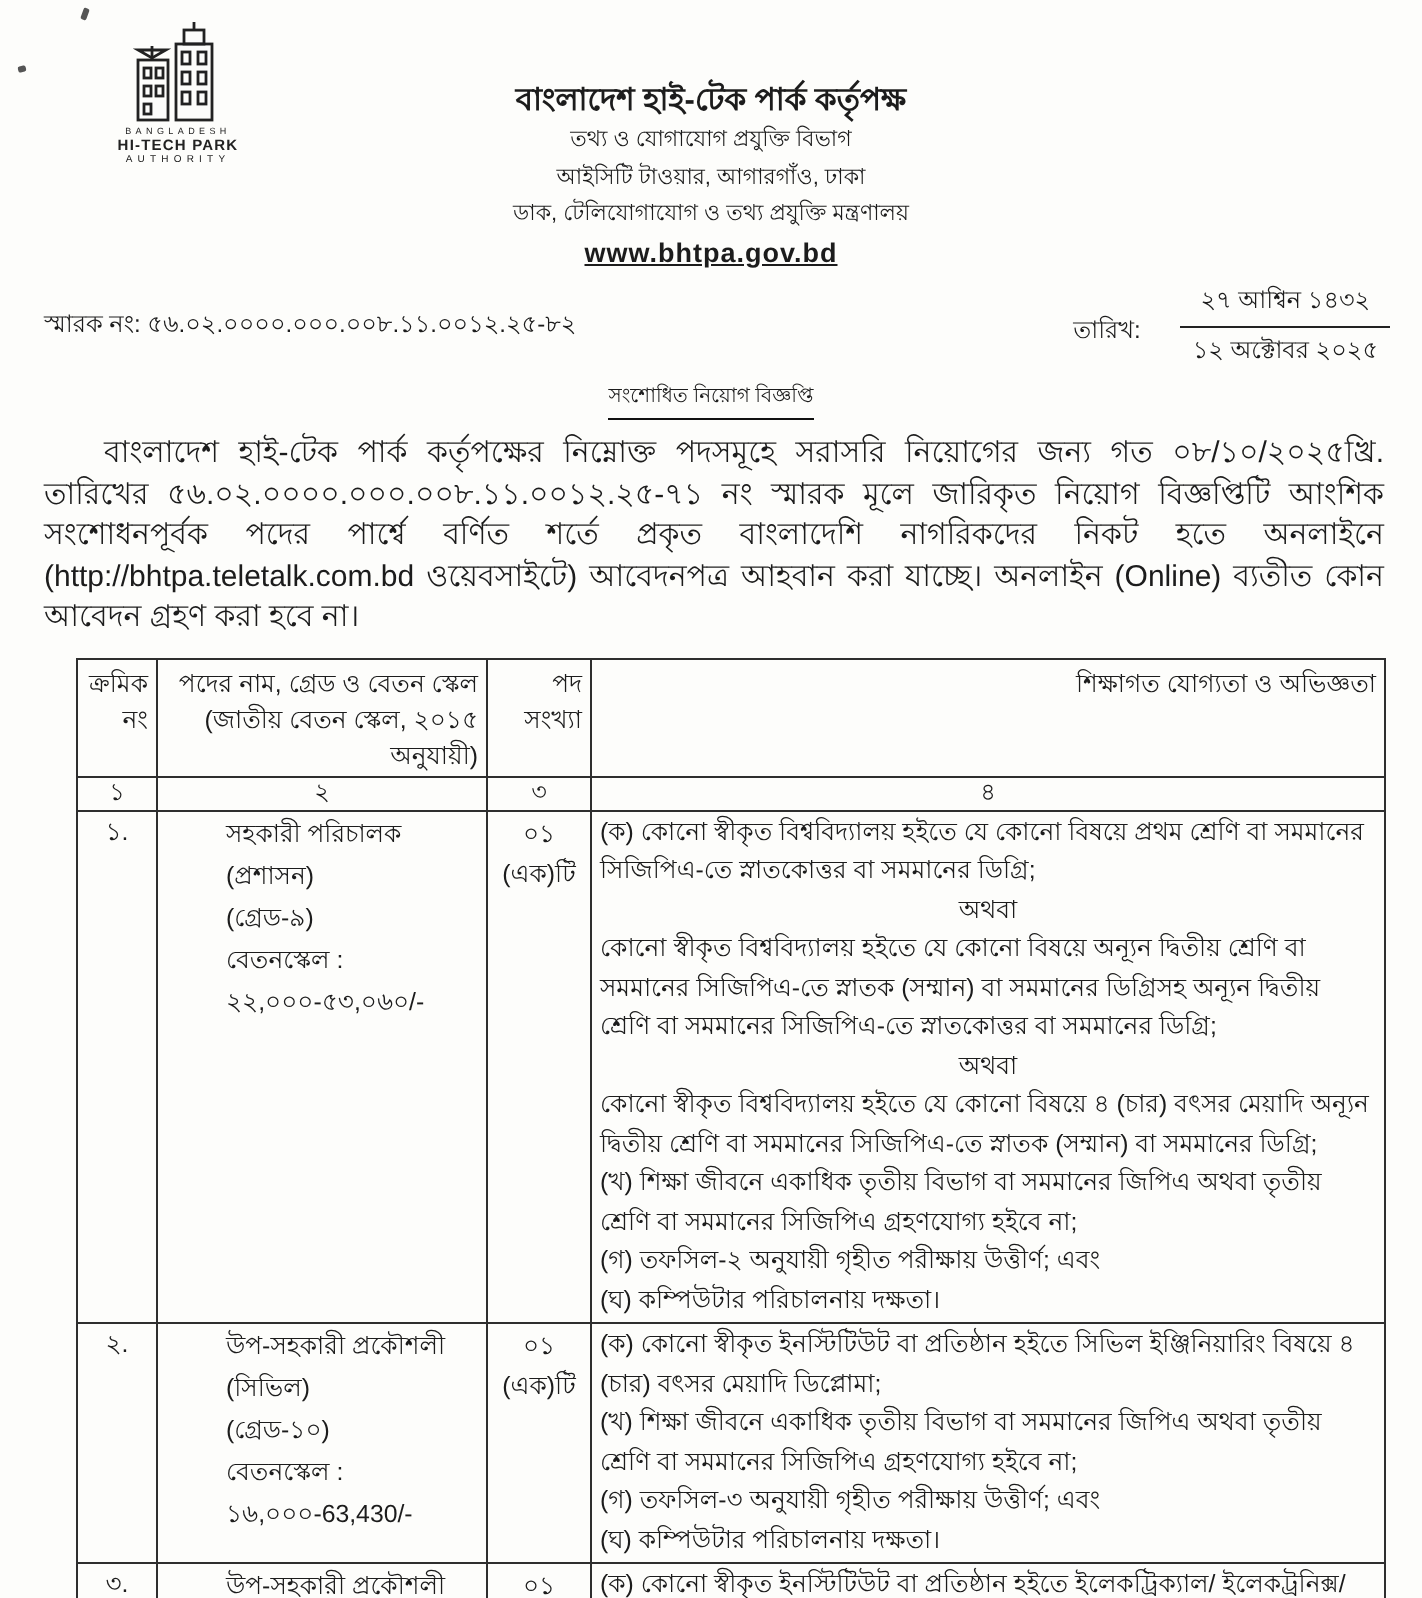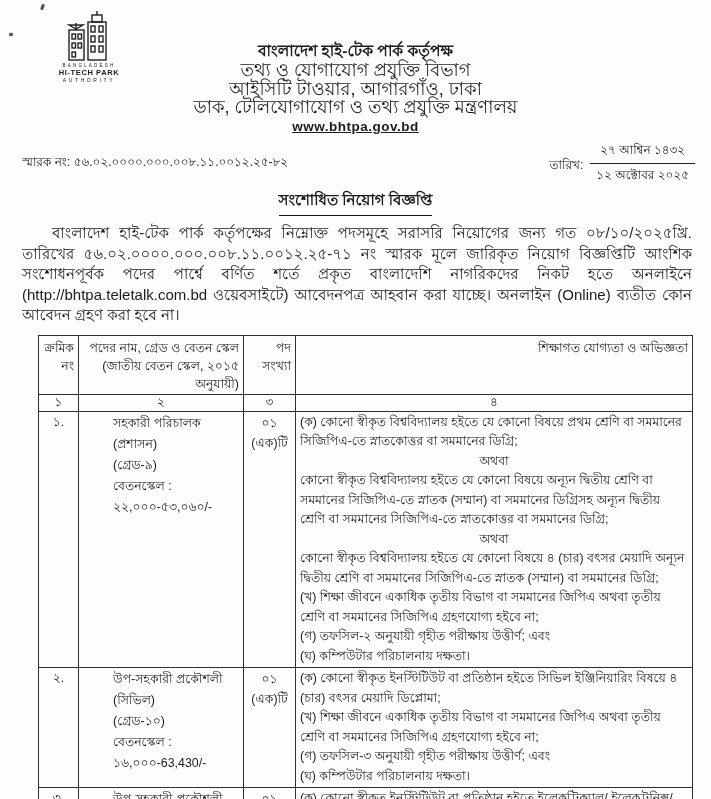--- a/index.html
+++ b/index.html
@@ -26,39 +26,39 @@
   .logo{
     position:absolute;left:50px;top:10px;width:78px;
     text-align:center;color:#222;
   }
   .logo svg{display:block;margin:0 auto;}
   .logo-l1{font-size:4.5px;letter-spacing:2.2px;margin-top:1px;}
   .logo-l2{font-size:7.5px;font-weight:bold;letter-spacing:0.6px;}
   .logo-l3{font-size:5px;letter-spacing:2.6px;}
   .org-block{width:420px;margin:0 auto;text-align:center;}
   .org-name{font-size:15.5px;font-weight:bold;line-height:21px;}
-  .org-line{font-size:18px;line-height:18.5px;}
+  .org-line{font-size:11px;line-height:18.5px;}
   .org-web{font-size:13.5px;font-weight:bold;text-decoration:underline;line-height:20px;letter-spacing:0.5px;}
 
   
   .memo-row{
     display:flex;justify-content:space-between;align-items:flex-start;
     padding:6px 16px 0 22px;
   }
   .memo-no{font-size:12px;padding-top:12px;}
   .date-wrap{display:flex;align-items:center;font-size:12px;}
-  .date-label{margin-right:7px;padding-top:4px;}
+  .date-label{margin-right:20px;padding-top:4px;}
   .date-frac{display:inline-block;text-align:center;}
   .date-top{padding:0 6px 2px 6px;border-bottom:1.2px solid #222;}
   .date-bot{padding:2px 6px 0 6px;}
 
   
   .title-wrap{text-align:center;margin-top:2px;}
   .doc-title{
-    display:inline-block;font-size:15px;font-weight:bold;
+    display:inline-block;font-size:10px;font-weight:normal;
     border-bottom:1.6px solid #111;padding-bottom:2px;
   }
 
   
   .intro{
     margin:7px 19px 9px 22px;
     font-size:15px;line-height:20.5px;
     text-align:justify;text-indent:30px;
   }
 

